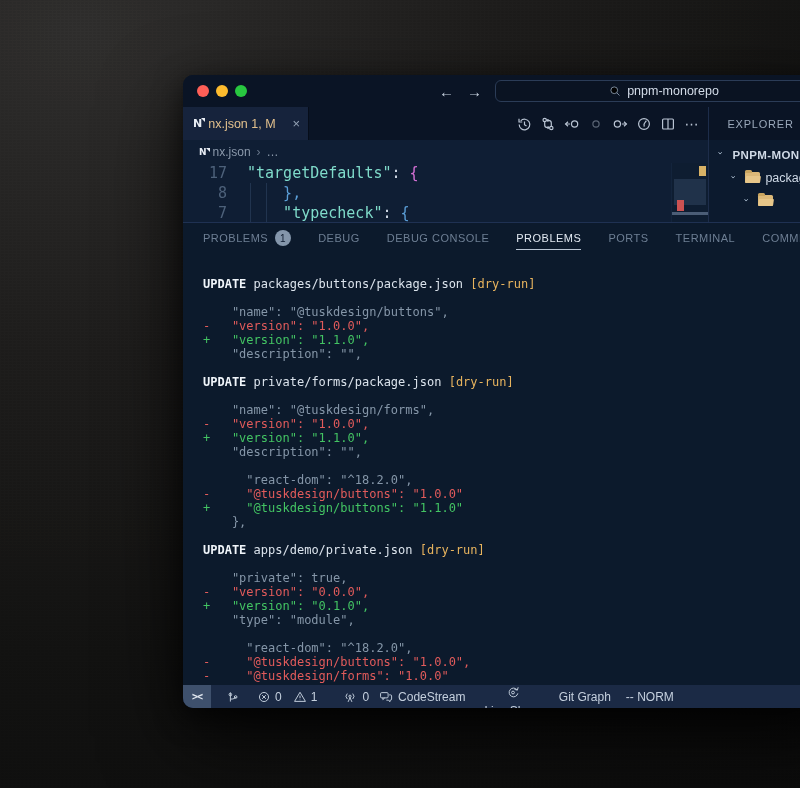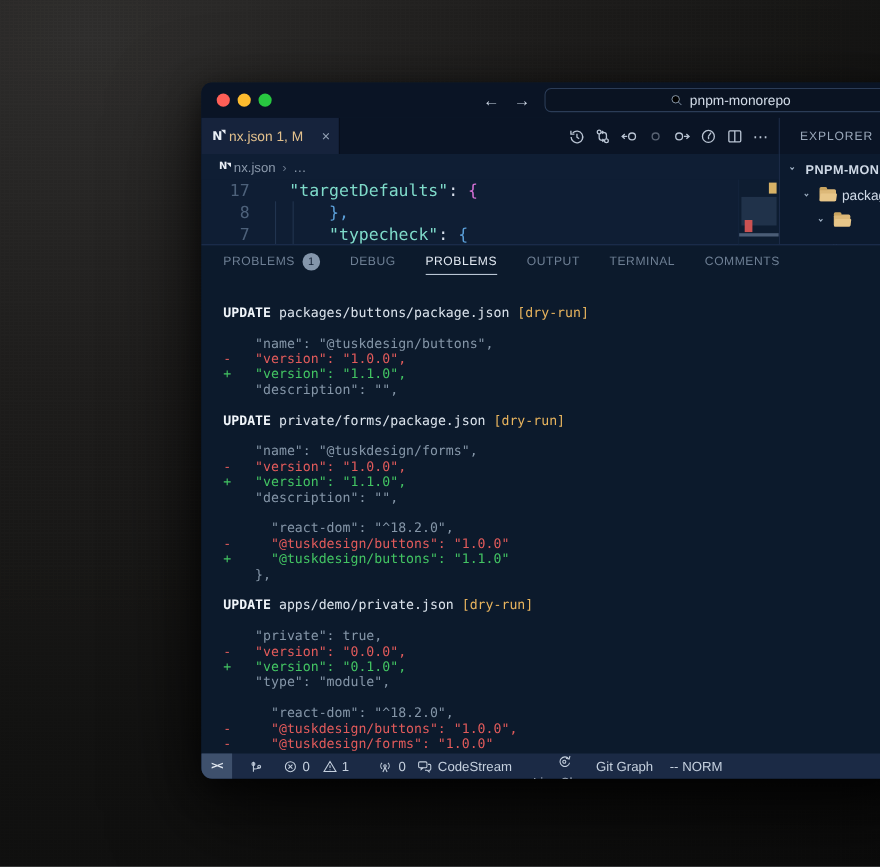--- a/index.html
+++ b/index.html
@@ -59,21 +59,21 @@
   .act-icon.more{ font-size:14px; color:#b9c4d3; letter-spacing:1px; }
 
   .breadcrumb{ height:23px; display:flex; align-items:center; gap:6px; padding-left:16px;
     color:#8b99ab; font-size:12px; flex:none; background:#0f1e34; }
   .breadcrumb .nx-logo{ font-size:9px; }
   .crumb-sep{ color:#67768a; }
 
   .code-area{ flex:1; position:relative; display:flex; overflow:hidden;
     font-family:"DejaVu Sans Mono", monospace; font-size:15px; }
   .gutter{ width:56px; flex:none; text-align:right; padding-right:12px; color:#4d617a; }
-  .gutter div, .code-lines div{ height:20px; line-height:20px; white-space:pre;padding-left:16px; }
+  .gutter div, .code-lines div{ height:20px; line-height:20px; white-space:pre; }
   .code-lines{ padding-left:8px; }
   .seg-key{ color:var(--json-key,#7fdbca); }
   .seg-punct{ color:#d6deeb; }
   .seg-magenta{ color:var(--brace-magenta,#d671d6); }
   .seg-blue{ color:var(--brace-blue,#5b9fd8); }
   .indent-guide{ position:absolute; width:1px; top:20px; bottom:0; background:#21344f; }
   .guide-1{ left:67px; } .guide-2{ left:83px; }
 
   .minimap{ position:absolute; right:0; top:0; bottom:0; width:37px; background:#0e1d31; border-left:1px solid #132档; border-left:1px solid #13243c; }
   .mm-yellow{ position:absolute; right:2px; top:3px; width:7px; height:10px; background:#d8b266; }
@@ -119,21 +119,21 @@
   .sb-item svg{ width:14px; height:14px; stroke:currentColor; fill:none; stroke-width:1.1; }
   .sb-remote{ width:28px; background:#3e506c; justify-content:center; color:#e4eaf2;
     font-family:"DejaVu Sans Mono",monospace; font-size:10px; font-weight:bold; letter-spacing:-1px; }
   [data-name="status-item-git-branch"]{ margin-left:8px; }
   [data-name="status-item-gitlens"]{ margin-left:15px; }
   [data-name="status-item-problems"]{ margin-left:17px; gap:4px; }
   [data-name="status-item-problems"] .g2{ margin-left:7px; }
   [data-name="status-item-ports"]{ margin-left:26px; }
   [data-name="status-item-codestream"]{ margin-left:10px; }
   [data-name="status-item-live-share"]{ margin-left:19px;flex-direction:column; }
-  [data-name="status-item-git-graph"]{ }
+  [data-name="status-item-git-graph"]{ margin-left:17px; }
   [data-name="status-item-vim-mode"]{ margin-left:15px; }
 </style>
 </head>
 <body data-name="desktop">
 
 <div class="window" data-name="vscode-window">
 
   <div class="titlebar" data-name="titlebar">
     <div class="traffic" data-name="traffic-lights">
       <span class="light red" data-name="close-window-button"></span>
@@ -276,25 +276,28 @@
 
   <div class="panel" data-name="bottom-panel">
     <div class="panel-tabs" id="panel-tabs" data-name="panel-tabs">
         <div class="panel-tab" data-name="panel-tab-problems">
           <span data-name="panel-tab-label">PROBLEMS</span>
           <span class="badge" data-name="problems-count-badge">1</span>
         </div>
         <div class="panel-tab" data-name="panel-tab-output">
           <span data-name="panel-tab-label">DEBUG</span>
         </div>
+        <div class="panel-tab" data-name="panel-tab-debug-console">
+          <span data-name="panel-tab-label">DEBUG CONSOLE</span>
+        </div>
         <div class="panel-tab active" data-name="panel-tab-terminal">
           <span data-name="panel-tab-label">PROBLEMS</span>
         </div>
         <div class="panel-tab" data-name="panel-tab-ports">
-          <span data-name="panel-tab-label">OUTPUT</span>
+          <span data-name="panel-tab-label">PORTS</span>
         </div>
         <div class="panel-tab" data-name="panel-tab-gitlens">
           <span data-name="panel-tab-label">TERMINAL</span>
         </div>
         <div class="panel-tab" data-name="panel-tab-comments">
           <span data-name="panel-tab-label">COMMENTS</span>
         </div>
       </div>
     <div class="terminal" id="terminal-lines" data-name="terminal-output">
         <div class="t-line t-h" data-name="terminal-update-header"><span class="u">UPDATE</span><span class="p"> packages/buttons/package.json </span><span class="tag">[dry-run]</span></div>

